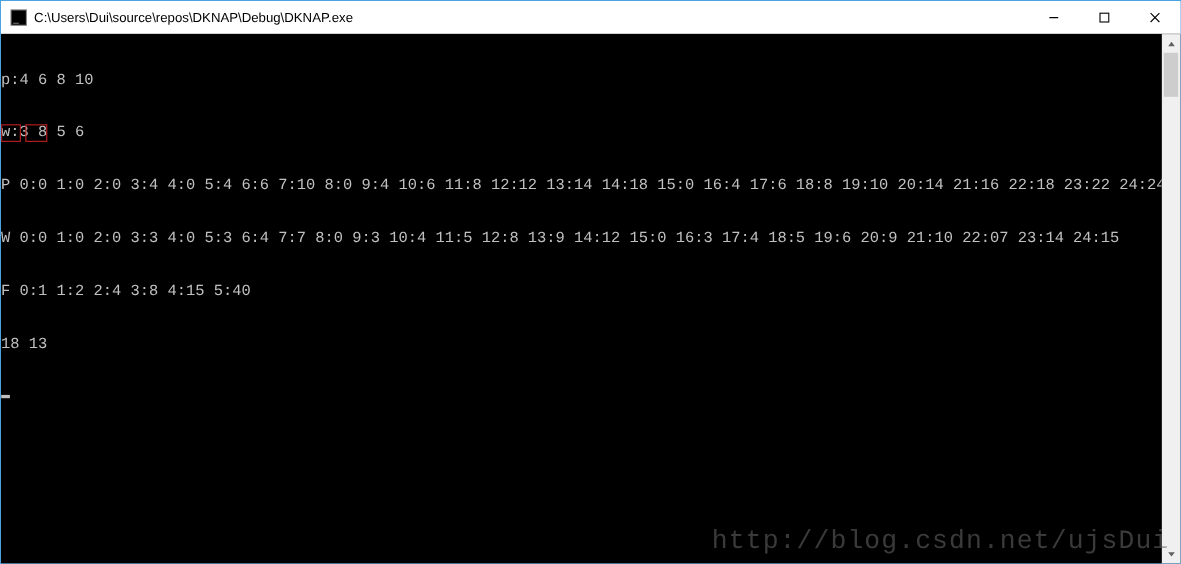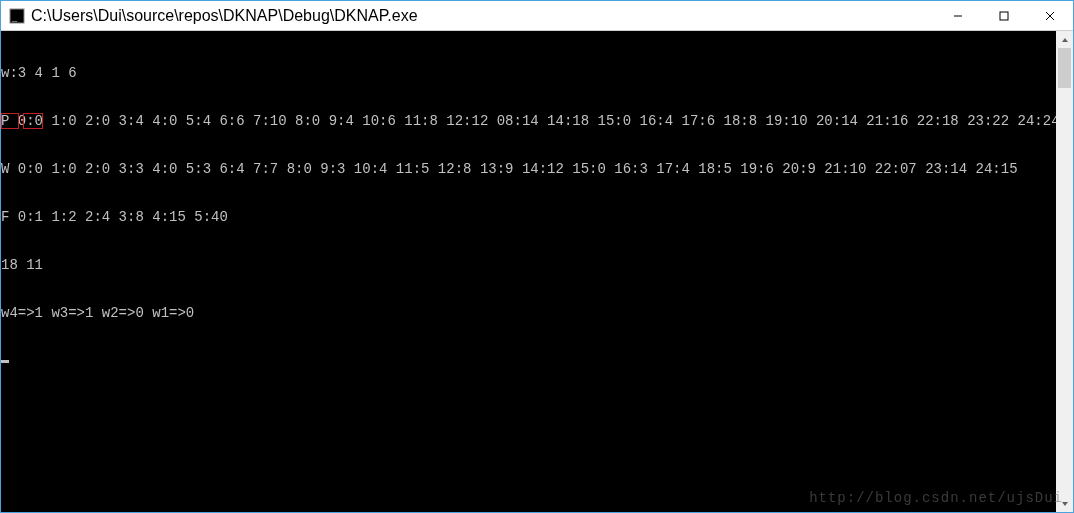--- a/index.html
+++ b/index.html
@@ -14,21 +14,21 @@
     height: 30px; background: #ffffff;
     display: flex; align-items: center;
     border-bottom: 1px solid #d0d0d0;
     user-select: none;
   }
   .titlebar .app-icon {
     width: 16px; height: 16px; margin: 0 6px 0 8px;
     display: inline-flex; align-items: center; justify-content: center;
   }
   .titlebar .title {
-    flex: 1; font-size: 16px; color: #000; white-space: nowrap; overflow: hidden;
+    flex: 1; font-size: 12px; color: #000; white-space: nowrap; overflow: hidden;
   }
   .win-controls { display: flex; height: 100%; }
   .win-btn {
     width: 46px; height: 100%;
     display: flex; align-items: center; justify-content: center;
     font-size: 10px; color: #000; cursor: default;
   }
 
   .client {
     flex: 1; display: flex; background: #000000;
@@ -73,21 +73,21 @@
   .sb-thumb {
     position: absolute; left: 2px; right: 2px;
     top: 0; height: 40px;
     background: #cdcdcd;
   }
   .watermark {
     position: absolute;
     right: 10px; bottom: 6px;
     color: #6a6a6a;
     font-family: Consolas, "Courier New", monospace;
-    font-size: 14px;
+    font-size: 24px;
     letter-spacing: 1px;
     opacity: 0.55;
     pointer-events: none;
   }
 </style>
 </head>
 <body>
 
 <div class="window">
   <div class="titlebar">
@@ -113,26 +113,26 @@
         <svg width="10" height="10" viewBox="0 0 10 10">
             <line x1="1" y1="1" x2="9" y2="9" stroke="#000" stroke-width="1"></line>
             <line x1="9" y1="1" x2="1" y2="9" stroke="#000" stroke-width="1"></line>
           </svg>
       </div>
     </div>
   </div>
 
   <div class="client">
     <div class="console">
-      <span class="line">w:3 4 1 6</span>
-      <span class="line">P 0:0 1:0 2:0 3:4 4:0 5:4 6:6 7:10 8:0 9:4 10:6 11:8 12:12 08:14 14:18 15:0 16:4 17:6 18:8 19:10 20:14 21:16 22:18 23:22 24:24</span>
+      <span class="line">p:4 6 8 10</span>
+      <span class="line">w:3 8 5 6</span>
+      <span class="line">P 0:0 1:0 2:0 3:4 4:0 5:4 6:6 7:10 8:0 9:4 10:6 11:8 12:12 13:14 14:18 15:0 16:4 17:6 18:8 19:10 20:14 21:16 22:18 23:22 24:24</span>
       <span class="line">W 0:0 1:0 2:0 3:3 4:0 5:3 6:4 7:7 8:0 9:3 10:4 11:5 12:8 13:9 14:12 15:0 16:3 17:4 18:5 19:6 20:9 21:10 22:07 23:14 24:15</span>
       <span class="line">F 0:1 1:2 2:4 3:8 4:15 5:40</span>
-      <span class="line">18 11</span>
-      <span class="line">w4=&gt;1 w3=&gt;1 w2=&gt;0 w1=&gt;0</span>
+      <span class="line">18 13</span>
       <span class="line"><span class="cursor"></span></span>
 
       <span class="box18"></span>
       <span class="box11"></span>
     </div>
 
     <div class="scrollbar">
       <div class="sb-btn">
         <svg width="8" height="8" viewBox="0 0 8 8">
             <polygon points="4,2 7,6 1,6" fill="#606060"></polygon>

